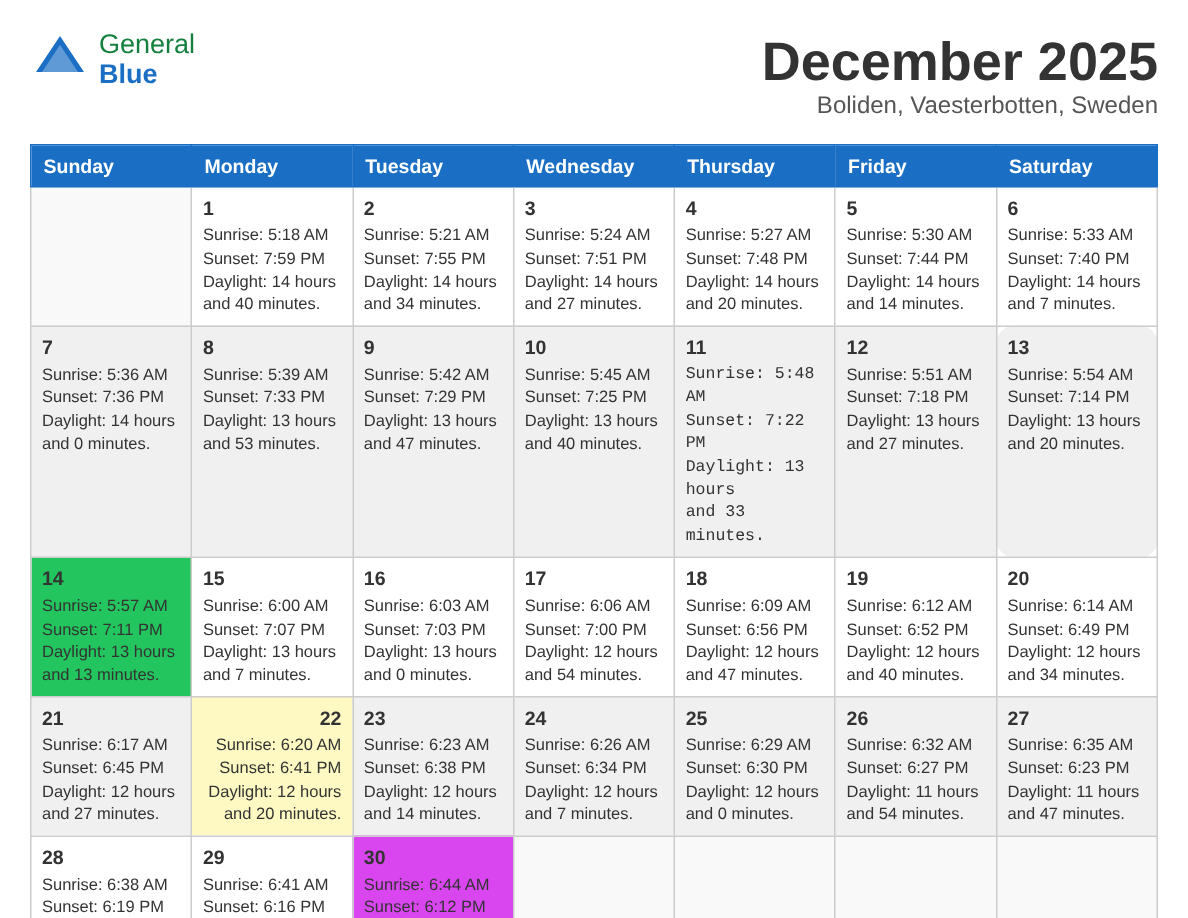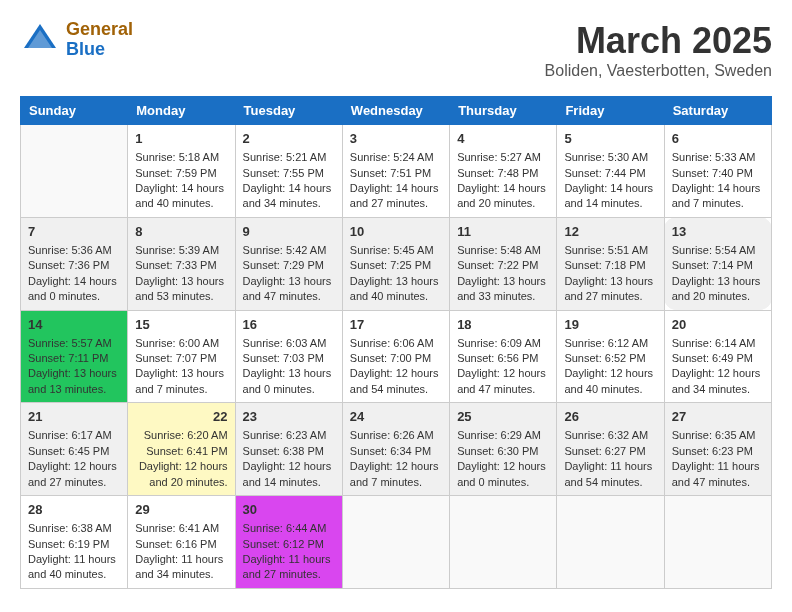--- a/index.html
+++ b/index.html
@@ -21,22 +21,22 @@
       align-items: center;
       gap: 6px;
     }
     .logo-text {
       display: flex;
       flex-direction: column;
       line-height: 1.1;
     }
     .logo-general {
       font-size: 18px;
-      font-weight: bold;
-      color: #a16207;
+      font-weight: normal;
+      color: #15803d;
     }
     .logo-blue {
       font-size: 18px;
       font-weight: bold;
       color: #1a6fc4;
     }
     .logo-icon {
       width: 40px;
       height: 40px;
     }
@@ -104,21 +104,21 @@
     <svg class="logo-icon" viewBox="0 0 40 40" xmlns="http://www.w3.org/2000/svg">
       <polygon points="20,4 36,28 4,28" fill="#1a6fc4"></polygon>
       <polygon points="20,10 32,28 8,28" fill="#fff" opacity="0.3"></polygon>
     </svg>
     <div class="logo-text">
       <span class="logo-general">General</span>
       <span class="logo-blue">Blue</span>
     </div>
   </div>
   <div class="title-block">
-    <div class="month-title">March 2025</div>
+    <div class="month-title">December 2025</div>
     <div class="location-title">Boliden, Vaesterbotten, Sweden</div>
   </div>
 </div>
 
 <table class="calendar">
   <thead>
     <tr>
     <th>Sunday</th>
         <th>Monday</th>
         <th>Tuesday</th>
@@ -198,21 +198,21 @@
         </td>
         <td style="background-color: rgb(240, 240, 240);">
           <span class="day-number">10</span>
           <div class="day-info" style="white-space: pre-line;">Sunrise: 5:45 AM
 Sunset: 7:25 PM
 Daylight: 13 hours
 and 40 minutes.</div>
         </td>
         <td style="background-color: rgb(240, 240, 240);">
           <span class="day-number">11</span>
-          <div class="day-info" style="white-space: pre-line;">Sunrise: 5:48 AM
+          <div class="day-info" style="white-space: pre-line; font-family: Liberation Mono, monospace;">Sunrise: 5:48 AM
 Sunset: 7:22 PM
 Daylight: 13 hours
 and 33 minutes.</div>
         </td>
         <td style="background-color: rgb(240, 240, 240);">
           <span class="day-number">12</span>
           <div class="day-info" style="white-space: pre-line;">Sunrise: 5:51 AM
 Sunset: 7:18 PM
 Daylight: 13 hours
 and 27 minutes.</div>

